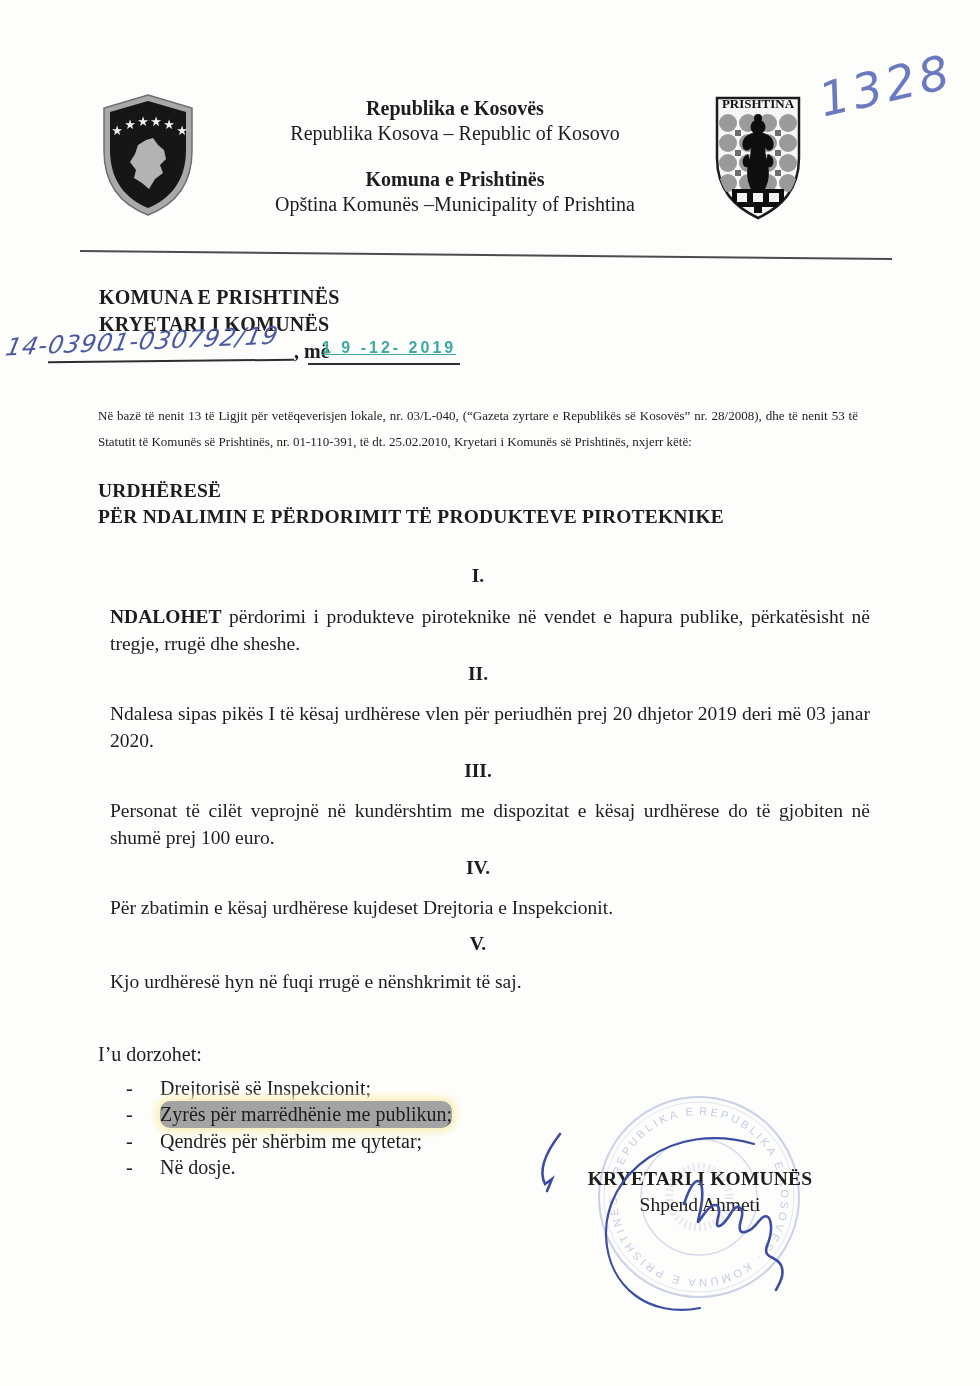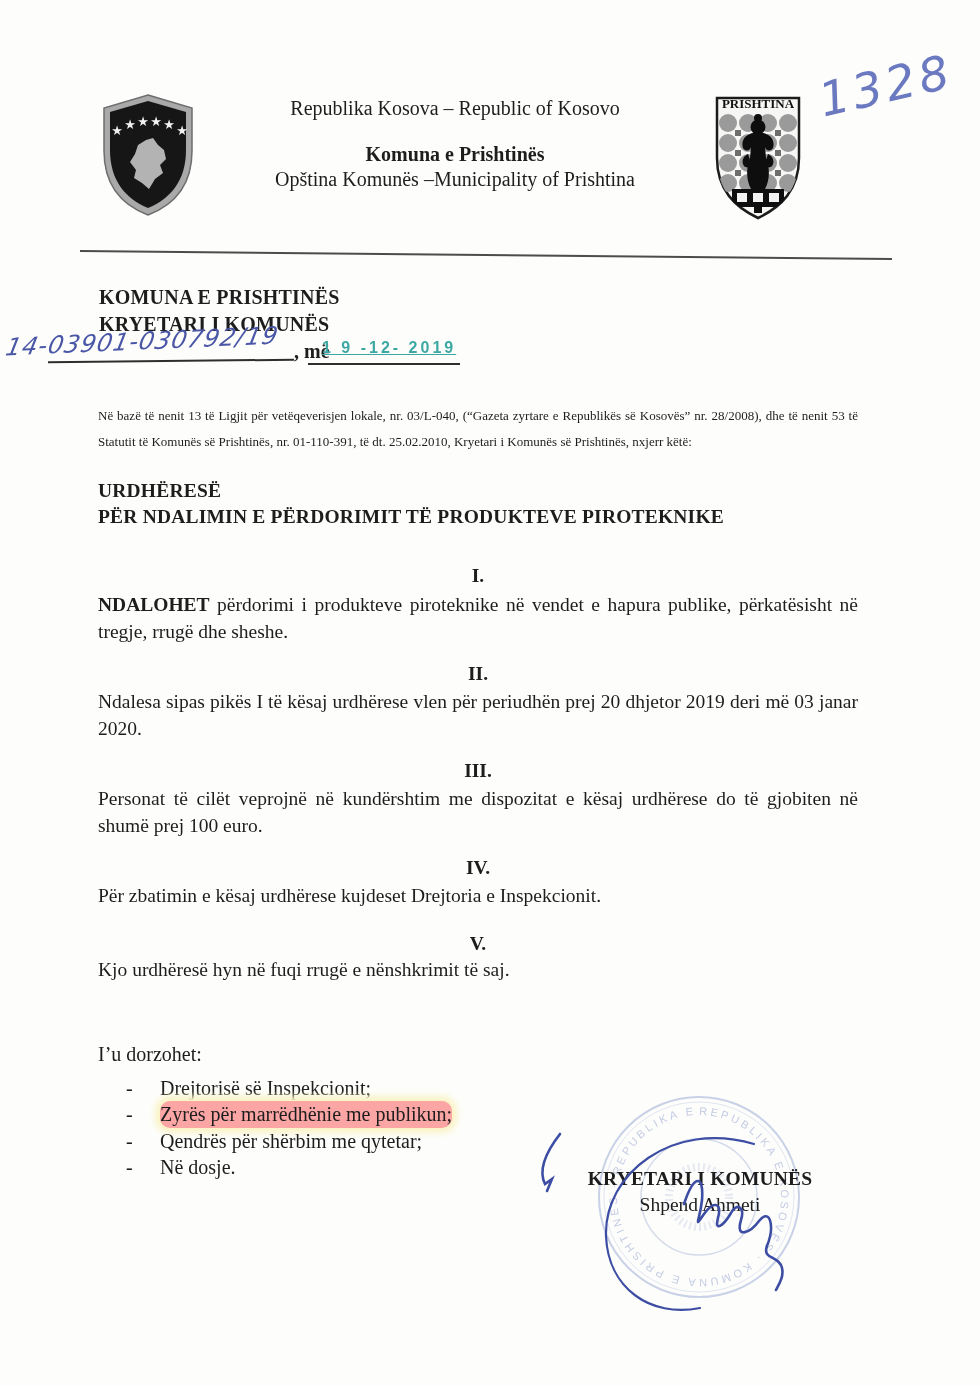--- a/index.html
+++ b/index.html
@@ -50,34 +50,34 @@
     position:absolute;left:322px;top:339px;
     font-family:"Liberation Sans","DejaVu Sans",sans-serif;
     font-weight:bold;font-size:16px;color:#3da8a3;letter-spacing:3px;white-space:nowrap;text-decoration:underline;
   }
   .date-underline{position:absolute;left:308px;top:363px;width:152px;height:2px;background:#2e2e2e;}
   
   .col{position:absolute;left:98px;width:760px;}
   .intro{top:390px;font-size:13px;line-height:26px;text-align:justify;}
   .doc-title{top:478px;text-align:left;font-weight:bold;font-size:19.5px;line-height:26px;letter-spacing:.2px;}
   .numeral{text-align:center;font-weight:bold;font-size:19.5px;}
-  .sect-p{font-size:19.5px;line-height:26.5px;text-align:justify;margin:0;}
+  .sect-p{font-size:19.5px;line-height:26.5px;text-align:justify;margin:12px;}
   .sect-p .lead{font-weight:bold;}
   .n1{top:565px;} .p1{top:592px;}
   .n2{top:663px;} .p2{top:689px;}
   .n3{top:760px;} .p3{top:786px;}
   .n4{top:857px;} .p4{top:883px;}
   .n5{top:933px;} .p5{top:957px;}
   
   .dist{position:absolute;left:98px;top:1041px;font-size:20px;line-height:26.5px;}
   .dist-label{margin-bottom:7px;}
   .dist-row{display:flex;}
   .dist-dash{width:34px;padding-left:28px;}
   .dist-text{display:inline-block;}
-  .hl{background:#fca5a5;border-radius:10px;box-shadow:0 0 6px 5px #faf3c5;}
+  .hl{background:#a3a3a3;border-radius:10px;box-shadow:0 0 6px 5px #faf3c5;}
   
   .stamp{position:absolute;left:584px;top:1082px;width:230px;height:230px;opacity:.8;}
   .sig-block{position:absolute;left:572px;top:1168px;width:256px;text-align:center;}
   .sig-title{font-weight:bold;font-size:19.5px;letter-spacing:.2px;}
   .sig-name{font-size:19.5px;margin-top:4px;}
   .sig-ink{position:absolute;left:532px;top:1112px;width:300px;height:215px;}
 </style>
 </head>
 <body>
 
@@ -91,20 +91,21 @@
         <text x="30" y="36">★</text>
         <text x="43" y="33">★</text>
       <text x="56" y="33">★</text>
         <text x="69" y="36">★</text>
         <text x="82" y="42">★</text>
     </g>
     <path d="M46,47 L53,45 L58,52 L64,57 L66,66 L60,72 L63,80 L55,86 L49,96 L42,90 L34,85 L36,77 L30,69 L35,61 L38,52 Z" fill="#b3b3b3"></path>
   </svg>
 
   <div class="header-center">
+    <div class="b">Republika e Kosovës</div>
     <div>Republika Kosova – Republic of Kosovo</div>
     <div class="gap"></div>
     <div class="b">Komuna e Prishtinës</div>
     <div>Opština Komunës –Municipality of Prishtina</div>
   </div>
 
   <svg class="emblem-prishtina" viewBox="0 0 96 130">
     <defs>
       <clipPath id="shieldClip">
           <path d="M7,20 L89,20 L89,66 C89,98 71,115 48,126 C25,115 7,98 7,66 Z"></path>

